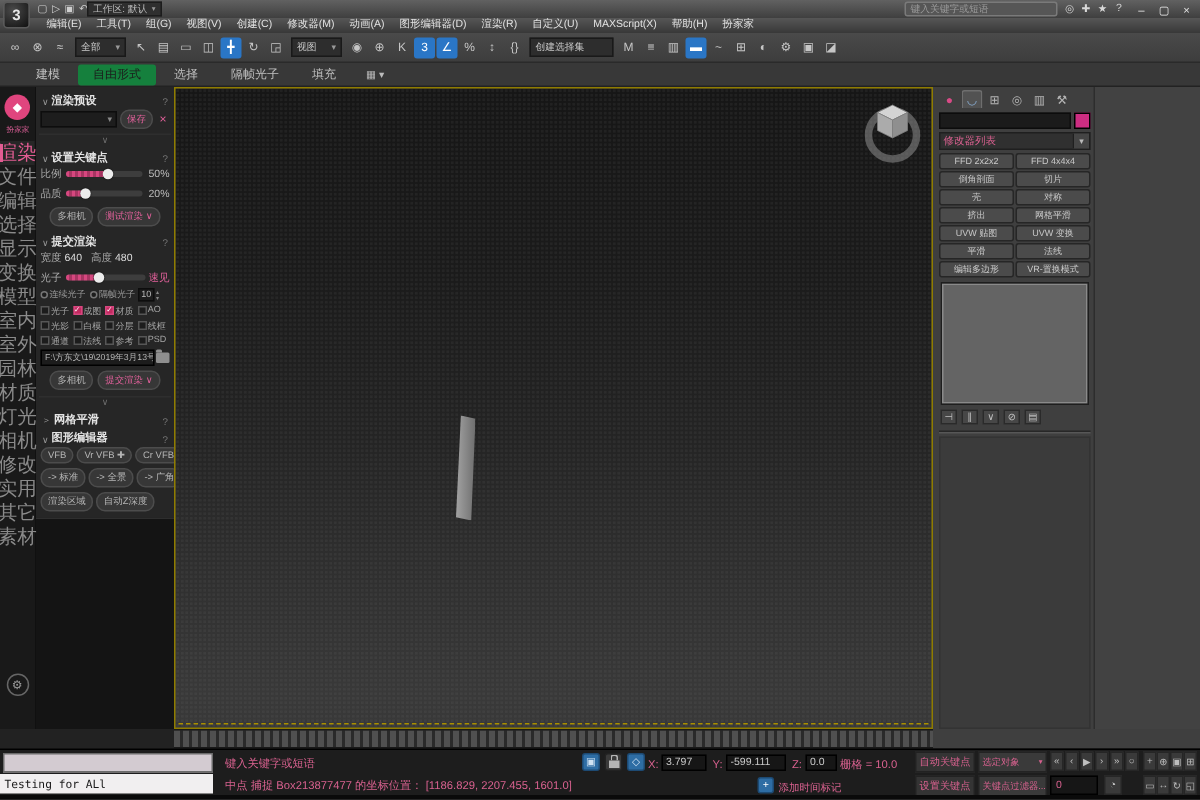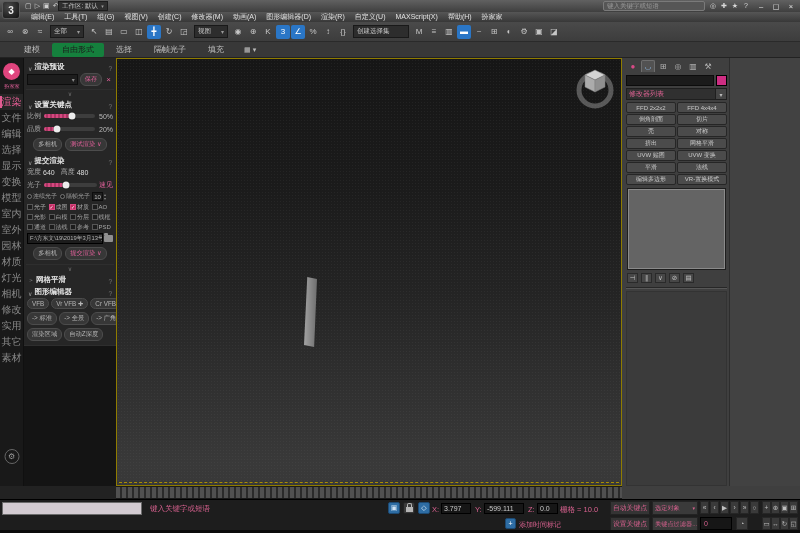--- a/index.html
+++ b/index.html
@@ -39,21 +39,21 @@
 
 
 .main{position:absolute;left:0;top:58px;width:100%;height:428px;display:flex}
 
 
 .plugin-panel{width:116px;height:100%;display:flex;background:#232323;flex:none}
 .plugin-side{width:23px;background:#191919;position:relative;display:flex;flex-direction:column;align-items:center;flex:none}
 .plogo{width:17px;height:17px;border-radius:50%;background:#e0457e;color:#fff;font-size:8px;display:flex;align-items:center;justify-content:center;margin-top:5px}
 .plogo-label{font-size:6px;color:#e0609a;margin-top:2px;white-space:nowrap;transform:scale(.85)}
 .pnav{width:100%;margin-top:3px}
-.pnav-item{height:16px;font-size:10px;color:#8a8a8a;display:flex;align-items:center;justify-content:center;position:relative;white-space:nowrap}
+.pnav-item{height:16px;font-size:13px;color:#8a8a8a;display:flex;align-items:center;justify-content:center;position:relative;white-space:nowrap}
 .pnav-item.active{color:#e25c92;background:#262626}
 .pnav-item.active::before{content:'';position:absolute;left:0;top:2px;bottom:2px;width:2px;background:#e25c92}
 .pgear{position:absolute;bottom:22px;left:50%;transform:translateX(-50%);width:15px;height:15px;border:1px solid #666;border-radius:50%;color:#999;font-size:8px;display:flex;align-items:center;justify-content:center}
 
 .plugin-content{width:93px;background:#262626;border-left:1px solid #101010;display:flex;flex-direction:column;font-size:7px;padding:2px 2px 0 2px}
 .sec-h{display:flex;align-items:flex-end;height:12px;flex:none}
 .sec-h .chev{color:#9a9a9a;font-size:6px;margin:0 2px}
 .sec-h .t{font-size:7.5px;font-weight:bold;color:#e3e3e3;flex:1;white-space:nowrap}
 .sec-h .help{color:#777;font-size:6.5px;margin-right:2px}
 .row{display:flex;align-items:center;margin:1px 1px 2px;gap:2px;flex:none}
@@ -505,21 +505,23 @@
   </div>
 
   <div class="timeline">
     <div class="tl-left"></div>
     <div class="tl-ticks"></div>
     <div class="tl-right"></div>
   </div>
 
   <div class="statusbar">
     <div class="macro"></div>
+    <div class="listener">Testing for ALl</div>
     <div class="sline">键入关键字或短语</div>
+    <div class="pline">中点 捕捉 Box213877477 的坐标位置： [1186.829, 2207.455, 1601.0]</div>
 
     <div class="sb-icons" id="sbicons">
         <span class="sb-ic">▣</span>
         <span class="sb-ic gray">
           <span class="lockshape"></span>
         </span>
         <span class="sb-ic">◇</span>
       </div>
 
     <span class="cl" style="left:432px">X:</span>

